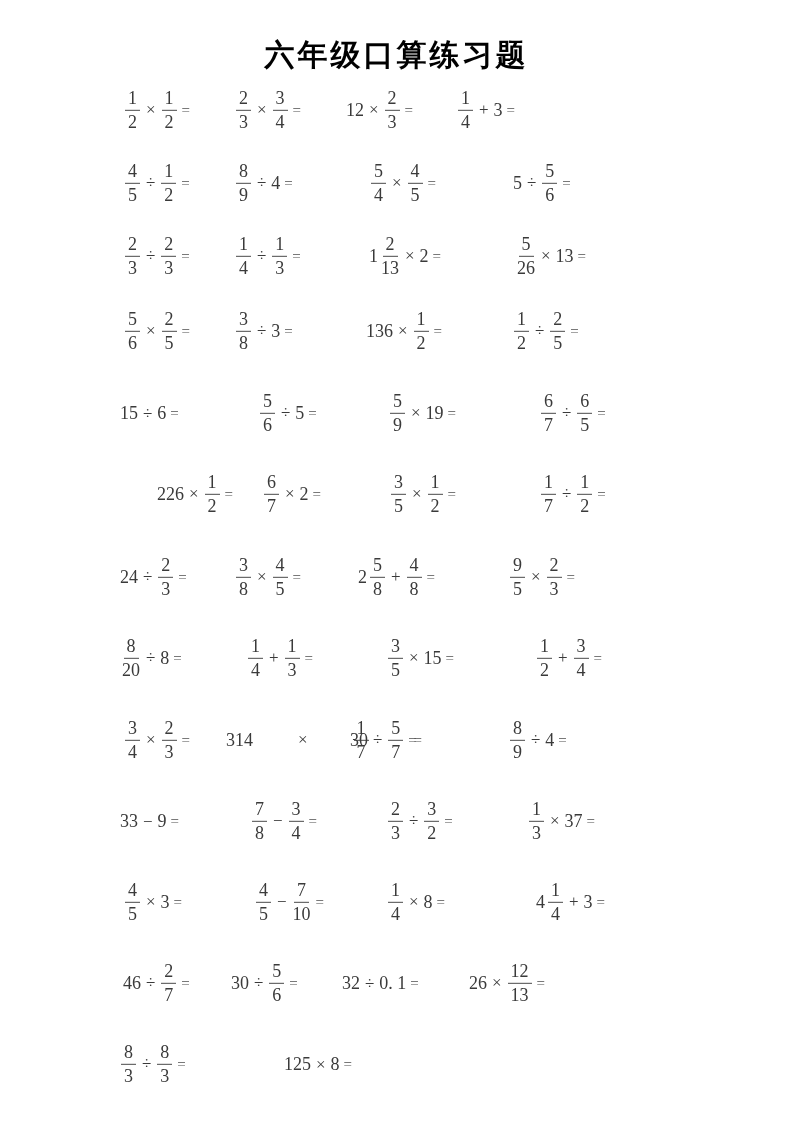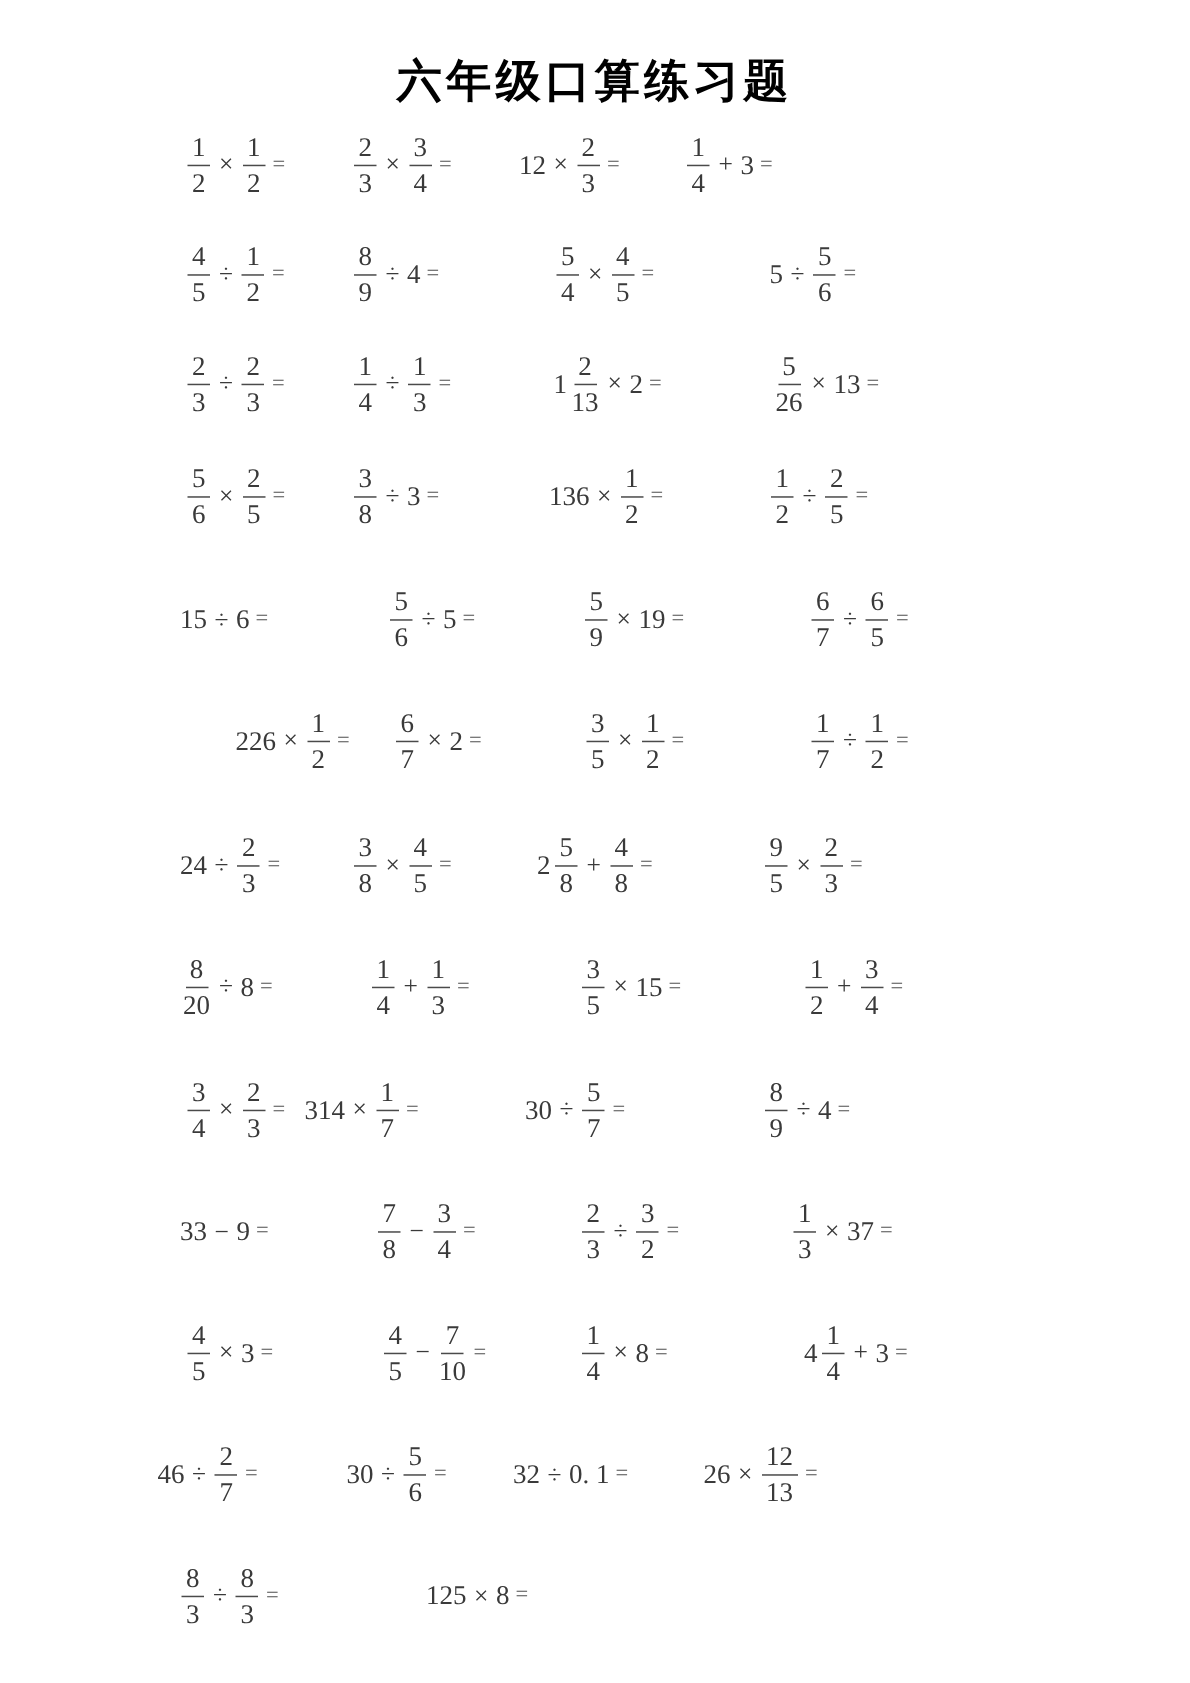--- a/index.html
+++ b/index.html
@@ -423,21 +423,21 @@
             <span class="fnum">3</span>
             <span class="fden">4</span>
           </span>
           <span class="op">×</span>
           <span class="frac">
             <span class="fnum">2</span>
             <span class="fden">3</span>
           </span>
           <span class="eq">=</span>
         </span>
-        <span class="problem" style="left: 202px; top: 740px;">
+        <span class="problem" style="left: 225px; top: 740px; gap: 40px;">
           <span class="int">314</span>
           <span class="op">×</span>
           <span class="frac">
             <span class="fnum">1</span>
             <span class="fden">7</span>
           </span>
           <span class="eq">=</span>
         </span>
         <span class="problem" style="left: 349px; top: 740px;">
           <span class="int">30</span>
@@ -537,21 +537,21 @@
               <span class="fnum">1</span>
               <span class="fden">4</span>
             </span>
           </span>
           <span class="op">+</span>
           <span class="int">3</span>
           <span class="eq">=</span>
         </span>
       </div>
       <div class="problem-row">
-        <span class="problem" style="left: 104px; top: 983px; font-family: Liberation Serif, serif;">
+        <span class="problem" style="left: 122px; top: 983px; font-family: Liberation Serif, serif;">
           <span class="int">46</span>
           <span class="op">÷</span>
           <span class="frac">
             <span class="fnum">2</span>
             <span class="fden">7</span>
           </span>
           <span class="eq">=</span>
         </span>
         <span class="problem" style="left: 230px; top: 983px;">
           <span class="int">30</span>

